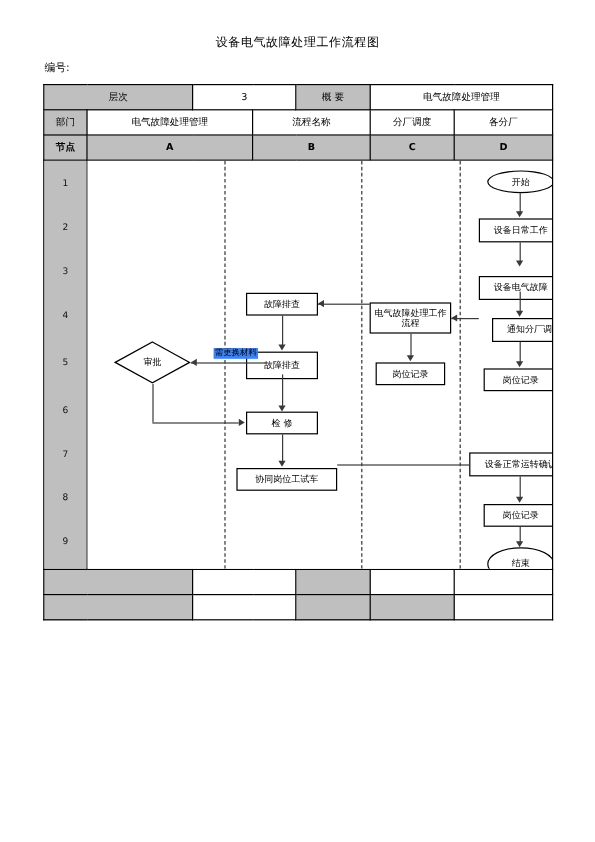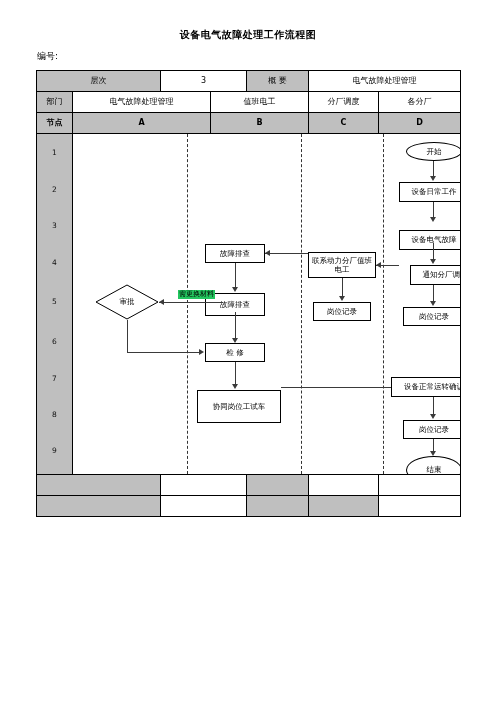--- a/index.html
+++ b/index.html
@@ -7,21 +7,21 @@
   body{
     width:496px;height:702px;background:#ffffff;
     font-family:"DejaVu Sans","Liberation Sans",sans-serif;
     color:#000;overflow:hidden;position:relative;
   }
   #page{position:absolute;left:0;top:0;width:496px;height:702px;}
 
   
   .doc-title{
     position:absolute;left:0;top:28px;width:496px;
-    text-align:center;font-size:10px;font-weight:bold;letter-spacing:.5px;
+    text-align:center;font-size:10px;font-weight:normal;letter-spacing:.5px;
   }
   .doc-code{
     position:absolute;left:37px;top:50px;font-size:9px;
   }
 
   
   .tbl{
     position:absolute;left:36px;top:70px;width:424px;
     border-collapse:collapse;table-layout:fixed;
   }
@@ -65,21 +65,21 @@
     box-sizing:border-box;
   }
   .diamond-wrap{position:absolute;}
   .diamond-wrap svg{display:block;}
   .diamond-label{
     position:absolute;left:0;top:0;width:100%;height:100%;
     display:flex;align-items:center;justify-content:center;
     font-size:7.5px;pointer-events:none;
   }
   .edge-label{
-    position:absolute;font-size:7px;background:#22c55e;padding:0 1px;white-space:nowrap;font-family:Liberation Serif, serif;
+    position:absolute;font-size:7px;background:#3b82f6;padding:0 1px;white-space:nowrap;font-family:Liberation Serif, serif;
   }
   .ln{position:absolute;background:#3a3a3a;}
   .ln-v{width:1px;}
   .ln-h{height:1px;}
   .arrow{position:absolute;width:0;height:0;}
   .arr-down{border-left:3px solid transparent;border-right:3px solid transparent;border-top:5px solid #3a3a3a;}
   .arr-left{border-top:3px solid transparent;border-bottom:3px solid transparent;border-right:5px solid #3a3a3a;}
   .arr-right{border-top:3px solid transparent;border-bottom:3px solid transparent;border-left:5px solid #3a3a3a;}
 </style>
 </head>
@@ -106,21 +106,21 @@
       <tr>
         <td class="gray" colspan="2">层次</td>
         <td class="white" colspan="2">3</td>
         <td class="gray">概  要</td>
         <td class="white" colspan="2">电气故障处理管理</td>
       </tr>
 
       <tr>
         <td class="gray">部门</td>
         <td class="white" colspan="2">电气故障处理管理</td>
-        <td class="white" colspan="2">值班电工</td>
+        <td class="white" colspan="2">流程名称</td>
         <td class="white">分厂调度</td>
         <td class="white">各分厂</td>
       </tr>
 
       <tr>
         <td class="node-head">节点</td>
         <td class="node-head" colspan="2">A</td>
         <td class="node-head" colspan="2">B</td>
         <td class="node-head">C</td>
         <td class="node-head">D</td>
@@ -168,21 +168,21 @@
             <div class="box" style="left:318px;top:243px;width:86px;height:20px">设备正常运转确认</div>
             <div class="ln ln-v" style="left:360px;top:263px;height:19px"></div>
             <div class="arrow arr-down" style="left:357px;top:280px"></div>
 
             <div class="box" style="left:330px;top:286px;width:62px;height:19px">岗位记录</div>
             <div class="ln ln-v" style="left:360px;top:305px;height:14px"></div>
             <div class="arrow arr-down" style="left:357px;top:317px"></div>
 
             <div class="oval" style="left:333px;top:322px;width:56px;height:28px">结束</div>
 
-            <div class="box" style="left:235px;top:118px;width:68px;height:26px">联系动力分厂值班电工</div>
+            <div class="box" style="left:235px;top:118px;width:68px;height:26px">电气故障处理工作流程</div>
             <div class="ln ln-h" style="left:303px;top:131px;width:23px"></div>
             <div class="arrow arr-left" style="left:303px;top:128px"></div>
 
             <div class="ln ln-v" style="left:269px;top:144px;height:20px"></div>
             <div class="arrow arr-down" style="left:266px;top:162px"></div>
             <div class="box" style="left:240px;top:168px;width:58px;height:19px">岗位记录</div>
 
             <div class="box" style="left:132px;top:110px;width:60px;height:19px">故障排查</div>
             <div class="ln ln-h" style="left:192px;top:119px;width:43px"></div>
             <div class="arrow arr-left" style="left:192px;top:116px"></div>
@@ -193,21 +193,21 @@
             <div class="box" style="left:132px;top:159px;width:60px;height:23px">故障排查</div>
 
             <div class="ln ln-v" style="left:162px;top:178px;height:28px"></div>
             <div class="arrow arr-down" style="left:159px;top:204px"></div>
 
             <div class="box" style="left:132px;top:209px;width:60px;height:19px">检  修</div>
 
             <div class="ln ln-v" style="left:162px;top:228px;height:25px"></div>
             <div class="arrow arr-down" style="left:159px;top:250px"></div>
 
-            <div class="box" style="left:124px;top:256px;width:84px;height:33px">协同岗位工试车</div>
+            <div class="box" style="left:124px;top:256px;width:84px;height:19px">协同岗位工试车</div>
 
             <div class="ln ln-h" style="left:208px;top:253px;width:110px"></div>
 
             <div class="diamond-wrap" style="left:22px;top:150px;width:64px;height:36px">
               <svg width="64" height="36" viewBox="0 0 64 36">
                 <polygon points="32,1 63,18 32,35 1,18" fill="#ffffff" stroke="#000000" stroke-width="1"></polygon>
               </svg>
               <div class="diamond-label">审批</div>
             </div>
 

